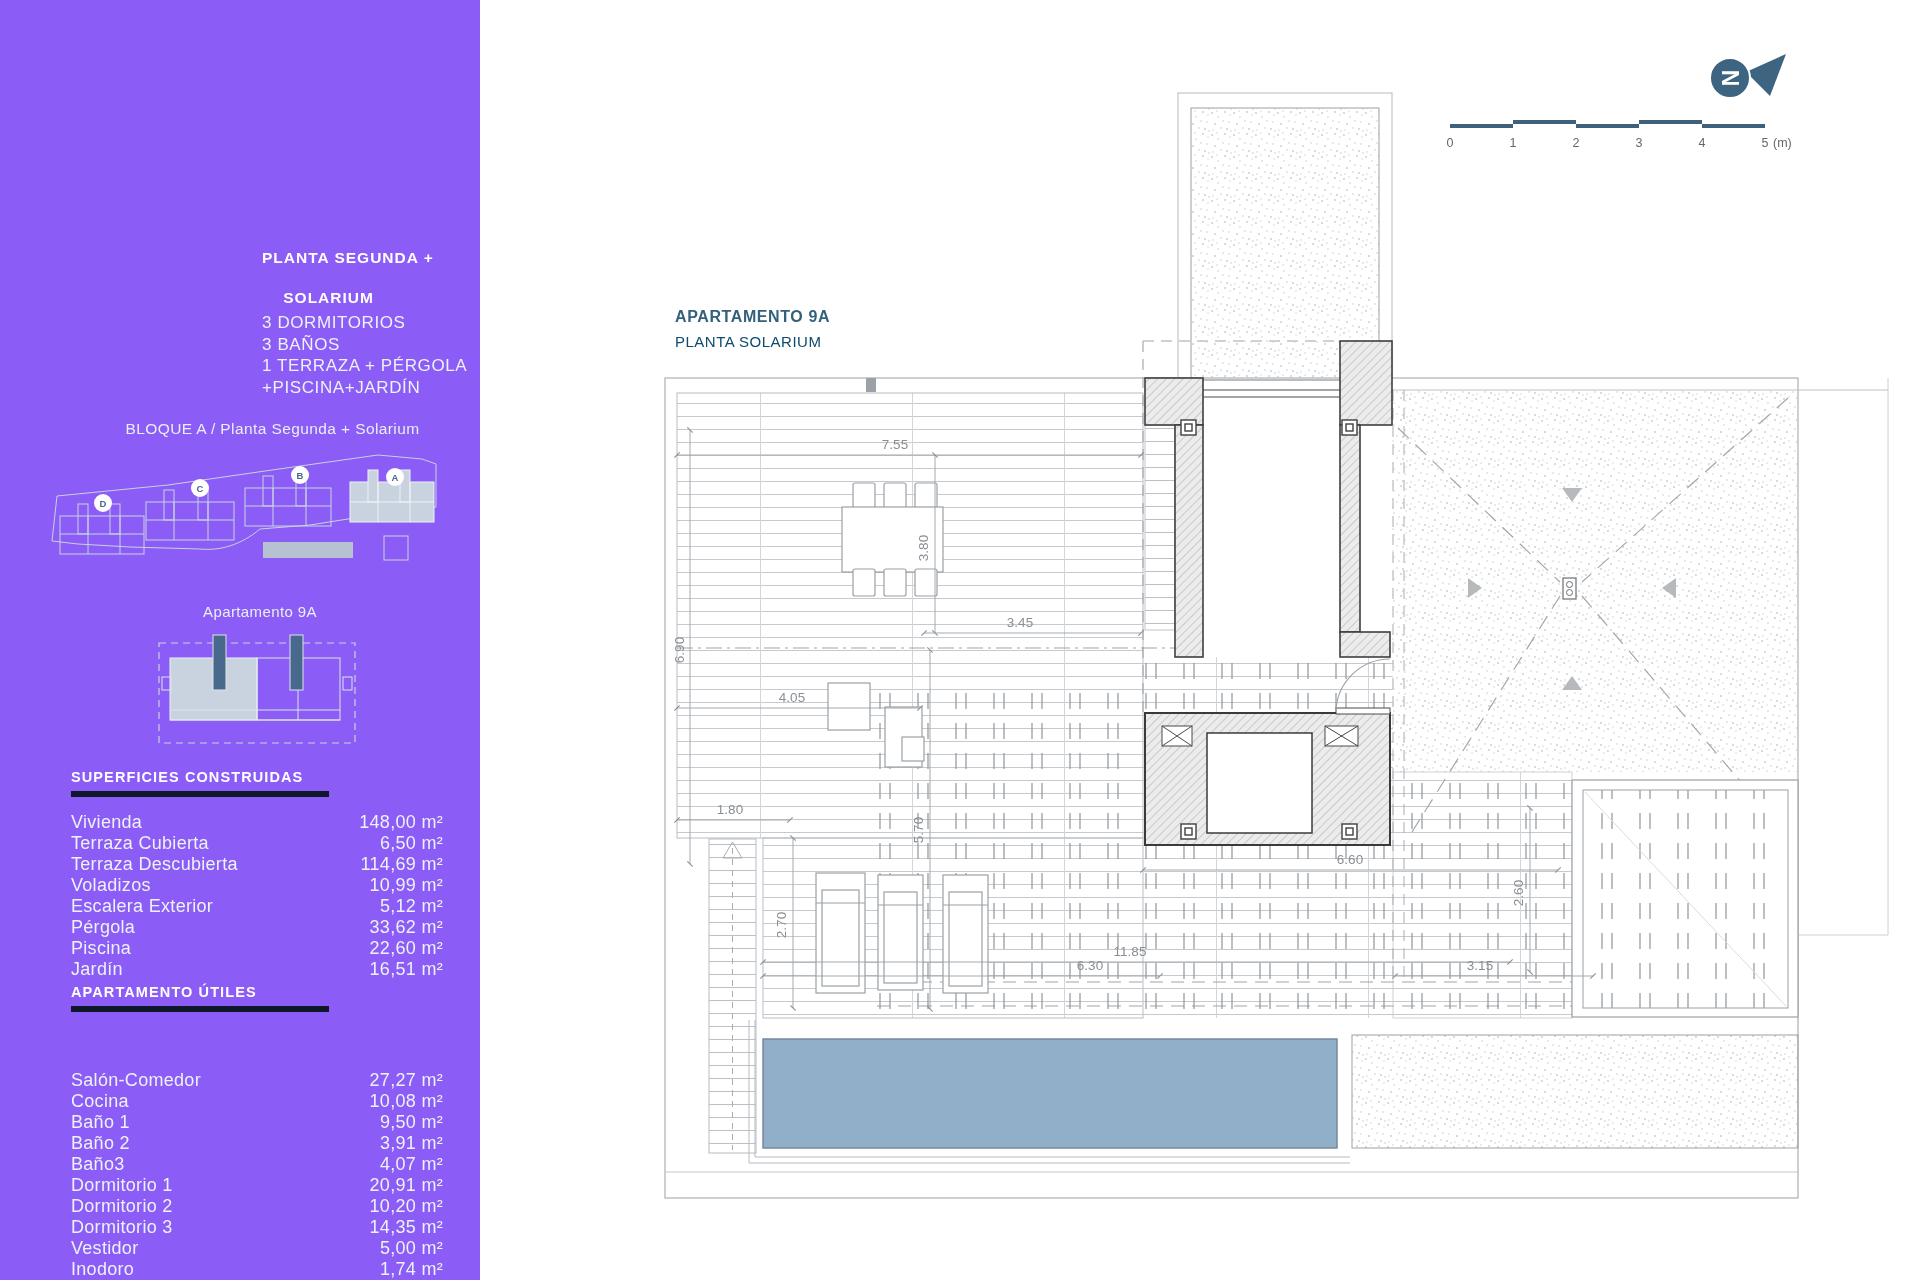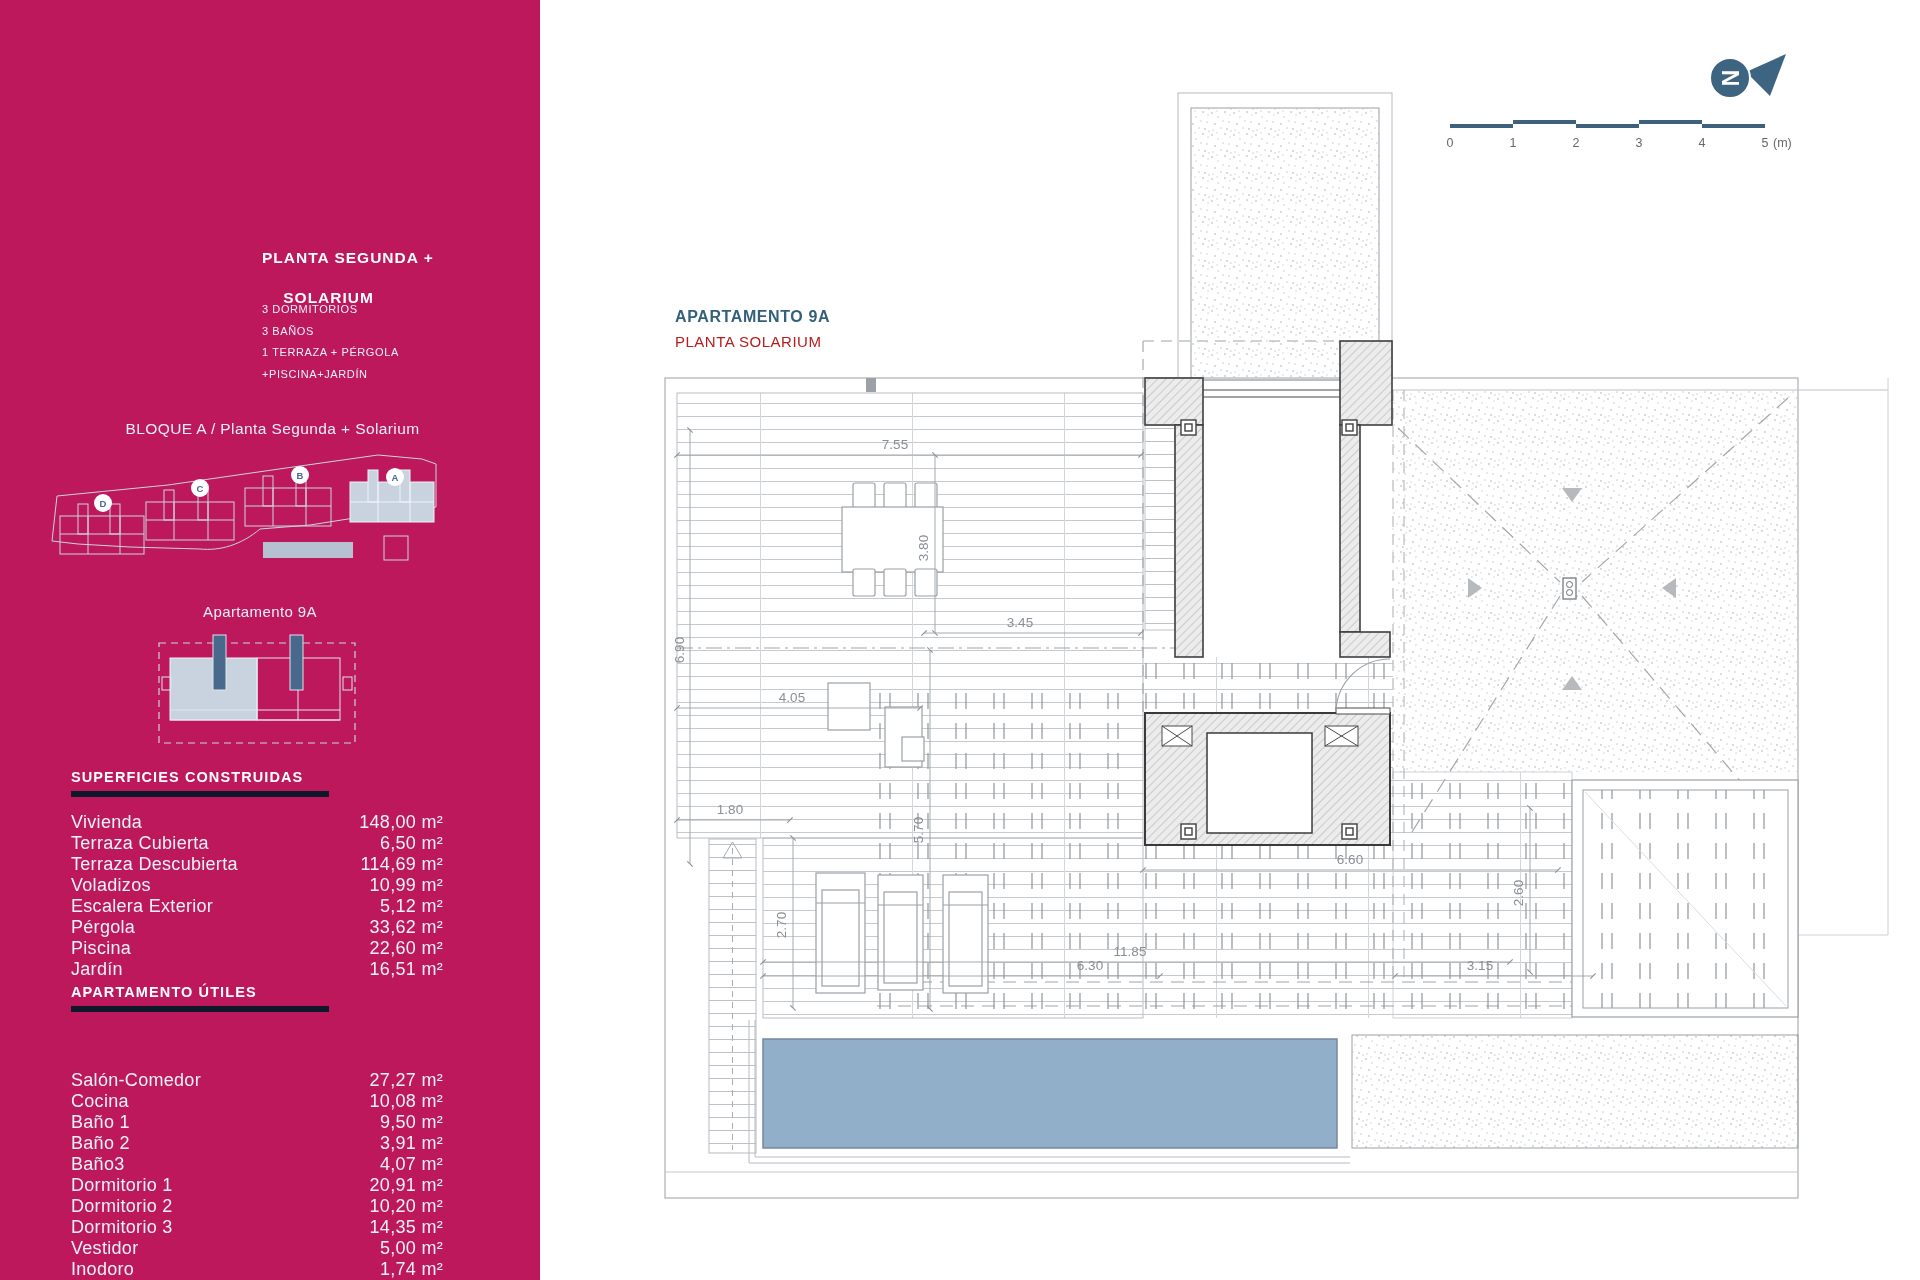--- a/index.html
+++ b/index.html
@@ -1,37 +1,37 @@
 <!DOCTYPE html>
 <html><head>
 <meta charset="utf-8">
 <style>
   html,body{margin:0;padding:0;}
   body{width:1920px;height:1280px;position:relative;overflow:hidden;background:#fff;
        font-family:"Liberation Sans",sans-serif;}
   
-  .sidebar{position:absolute;left:0;top:0;width:540px;height:1280px;background:#be185d;}
+  .sidebar{position:absolute;left:0;top:0;width:480px;height:1280px;background:#8b5cf6;}
   .sb-title{position:absolute;left:262px;top:248px;color:#fff;font-size:15.5px;font-weight:bold;
             letter-spacing:1px;line-height:20px;white-space:pre;}
-  .sb-features{position:absolute;left:262px;top:299px;color:#EDF2F7;font-size:11px;
+  .sb-features{position:absolute;left:262px;top:312px;color:#EDF2F7;font-size:17px;
                letter-spacing:.6px;line-height:21.5px;}
   .sb-block-label{position:absolute;left:100px;top:420px;width:345px;text-align:center;
                   color:#E9EFF5;font-size:15.5px;letter-spacing:.4px;}
   .sb-apt-label{position:absolute;left:70px;top:603px;width:380px;text-align:center;
                 color:#E9EFF5;font-size:15px;letter-spacing:.4px;}
   .sb-heading{position:absolute;left:71px;color:#fff;font-size:14.5px;font-weight:bold;
               letter-spacing:1.1px;width:258px;border-bottom:6px solid #0f172a;padding-bottom:6px;}
   .sb-rows{position:absolute;left:71px;width:372px;color:#EDF2F7;font-size:18px;letter-spacing:.3px;}
   .srow{display:flex;justify-content:space-between;height:21px;line-height:21px;}
   .sl{white-space:nowrap;}
   .sv{white-space:nowrap;}
   
   .plan-title{position:absolute;left:675px;top:308px;color:#33607A;font-size:16px;
               font-weight:bold;letter-spacing:.6px;}
-  .plan-subtitle{position:absolute;left:675px;top:333px;color:#b91c1c;font-size:15px;letter-spacing:.5px;}
+  .plan-subtitle{position:absolute;left:675px;top:333px;color:#0c4a6e;font-size:15px;letter-spacing:.5px;}
   
   .scalebar{position:absolute;left:1450px;top:120px;width:360px;height:40px;}
   .scalebar .seg{position:absolute;width:63px;height:4px;background:#3D607D;}
   .scalebar .lab{position:absolute;top:16px;width:30px;margin-left:-15px;text-align:center;
                  color:#64686C;font-size:12.5px;}
   .scalebar .unit{position:absolute;top:16px;left:323px;color:#64686C;font-size:12.5px;}
   .compass{position:absolute;left:1700px;top:46px;}
   svg{display:block;}
   #plan-svg{position:absolute;left:0;top:0;}
 </style>

